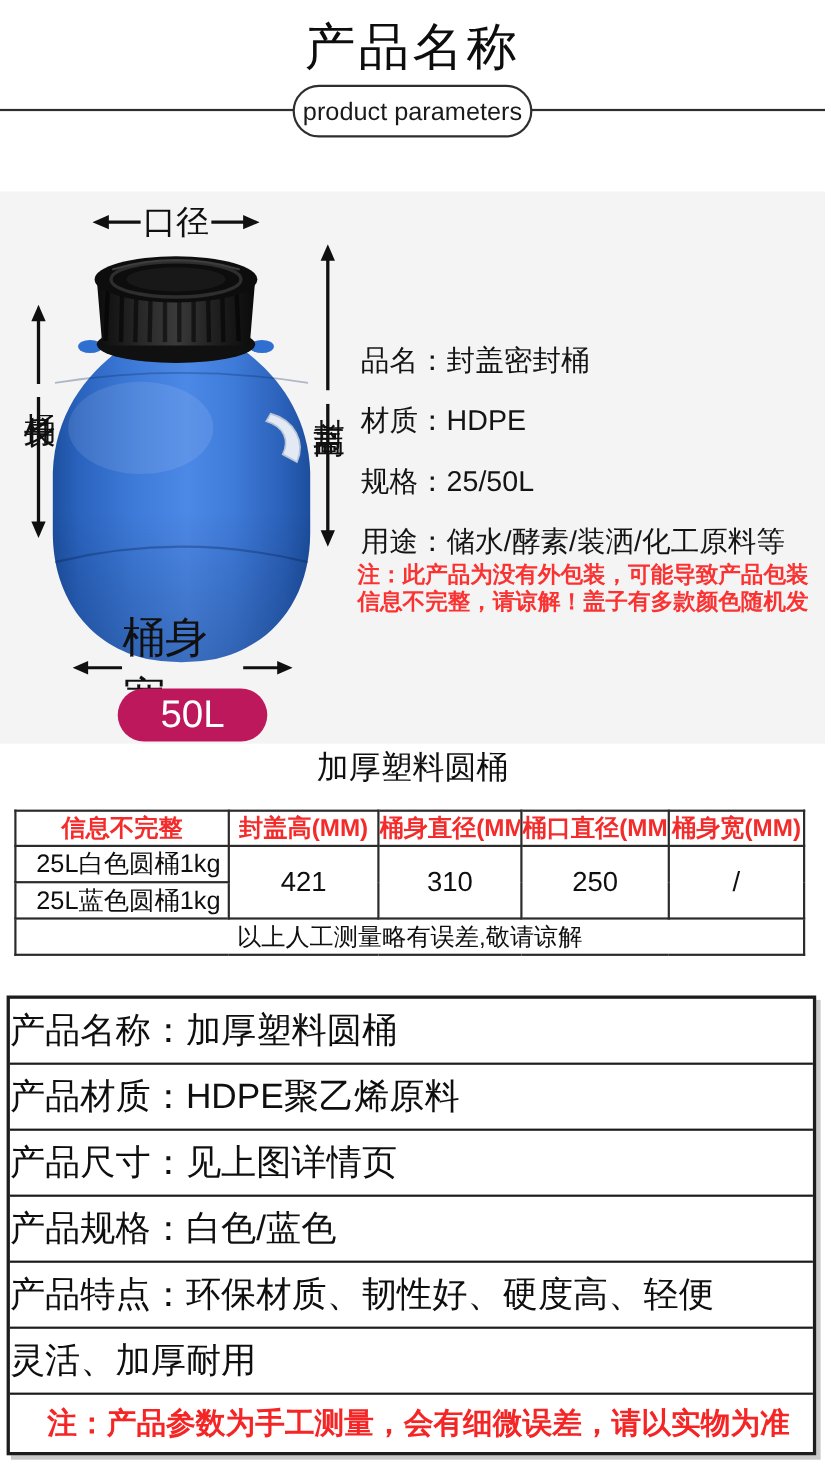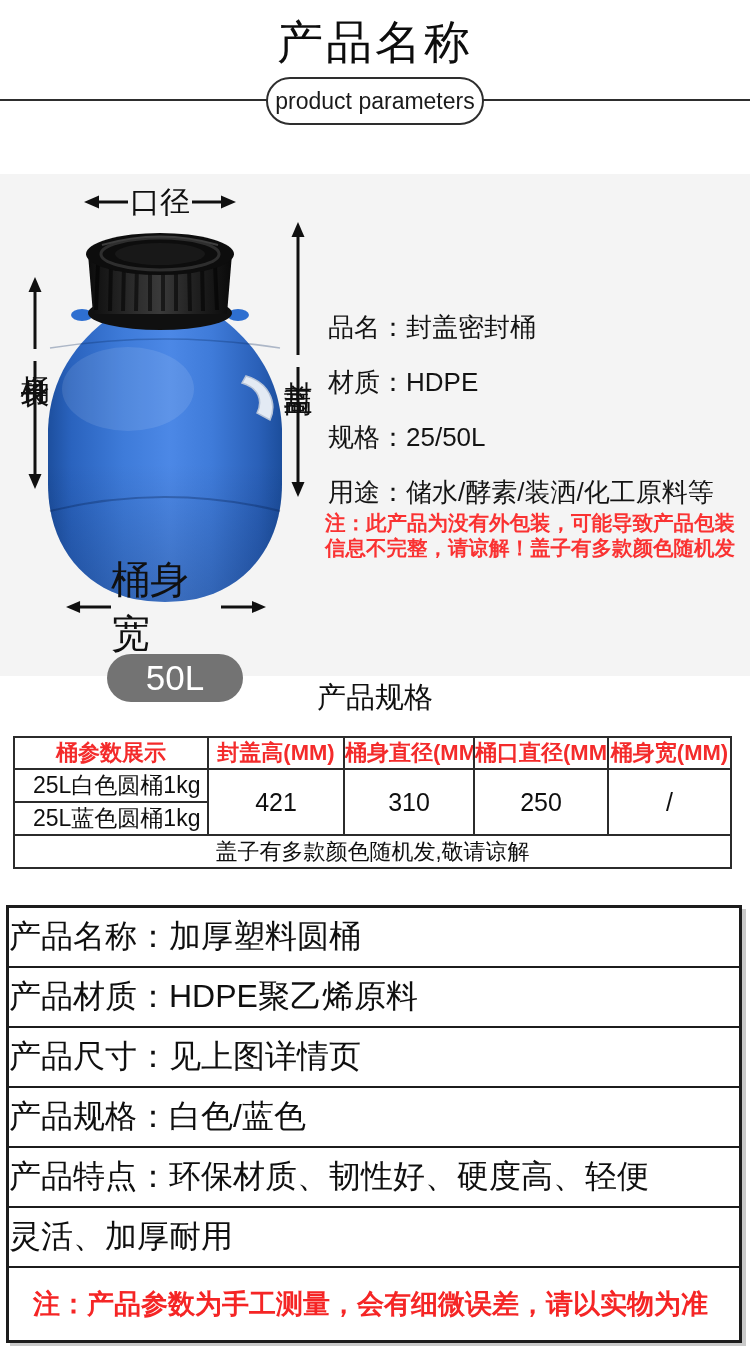--- a/index.html
+++ b/index.html
@@ -28,21 +28,21 @@
   .dim-bottom .dim-label{font-size:39px;}
 
   .dim-left{position:absolute;left:16px;top:103px;width:38px;height:300px;
     display:flex;flex-direction:column;align-items:center;}
   .dim-right{position:absolute;left:279px;top:48px;width:38px;height:355px;
     display:flex;flex-direction:column;align-items:center;}
   .v-label{writing-mode:vertical-rl;text-orientation:upright;font-size:29px;line-height:1;
     letter-spacing:2px;margin:3px 0;color:#101010;}
 
   .volume-badge{position:absolute;left:107px;top:452px;width:136px;height:48px;border-radius:24px;
-    background:#737373;color:#ffffff;font-size:35px;display:flex;align-items:center;justify-content:center;margin-top:28px;}
+    background:#be185d;color:#ffffff;font-size:35px;display:flex;align-items:center;justify-content:center;}
 
   .info-block{position:absolute;left:328px;top:126px;width:415px;}
   .info-line{height:55px;line-height:55px;font-size:26px;color:#141414;white-space:nowrap;}
   .panel-note{position:absolute;left:325px;top:336px;width:418px;font-size:20.5px;line-height:25px;
     color:#fa3232;font-weight:700;}
 
   
   .params-title{position:absolute;top:678px;left:0;width:750px;text-align:center;
     font-size:29px;color:#101010;}
   .params-table{position:absolute;top:736px;left:13px;border-collapse:collapse;table-layout:fixed;
@@ -53,21 +53,21 @@
   .params-table .cell-product{font-size:23px;text-align:left;padding-left:18px;height:29px;color:#0f0f0f;}
   .params-table .cell-value{font-size:25px;color:#0f0f0f;}
   .params-table .cell-foot{font-size:22px;height:31px;color:#0f0f0f;}
 
   
   .spec-box{position:absolute;top:905px;left:6px;width:730px;border:3px solid #1c1c1c;
     background:#ffffff;box-shadow:4px 4px 0 #c9c9c9;}
   .spec-row{height:58px;display:flex;align-items:center;
     border-bottom:2px solid #1c1c1c;font-size:32px;font-weight:400;color:#0f0f0f;white-space:nowrap;}
   .spec-row:last-child{border-bottom:none;}
-  .spec-note{height:72px;display:flex;align-items:center;padding-left:24px;
+  .spec-note{height:52px;display:flex;align-items:center;padding-left:34px;
     font-size:27px;font-weight:700;color:#f52525;white-space:nowrap;border-radius:21px;}
 </style>
 </head>
 <body>
 
 <div class="page">
 
   <div class="page-title">产品名称</div>
   <div class="header-rule"></div>
   <div class="subtitle-pill">product parameters</div>
@@ -185,50 +185,50 @@
       <div class="info-line">规格：25/50L</div>
       <div class="info-line">用途：储水/酵素/装洒/化工原料等</div>
     </div>
 
     <div class="panel-note">
       <div>注：此产品为没有外包装，可能导致产品包装</div>
       <div>信息不完整，请谅解！盖子有多款颜色随机发</div>
     </div>
   </div>
 
-  <div class="params-title">产品规格</div>
+  <div class="params-title">加厚塑料圆桶</div>
 
   <table class="params-table">
     <colgroup>
       <col style="width:194px">
         <col style="width:136px">
         <col style="width:130px">
       <col style="width:134px">
         <col style="width:123px">
     </colgroup>
     <tbody>
         <tr>
-      <th>桶参数展示</th>
+      <th>信息不完整</th>
       <th>封盖高(MM)</th>
       <th>桶身直径(MM)</th>
       <th>桶口直径(MM)</th>
       <th>桶身宽(MM)</th>
     </tr>
     <tr>
       <td class="cell-product">25L白色圆桶1kg</td>
       <td class="cell-value" rowspan="2">421</td>
       <td class="cell-value" rowspan="2">310</td>
       <td class="cell-value" rowspan="2">250</td>
       <td class="cell-value" rowspan="2">/</td>
     </tr>
     <tr>
       <td class="cell-product">25L蓝色圆桶1kg</td>
     </tr>
     <tr>
-      <td class="cell-foot" colspan="5">盖子有多款颜色随机发,敬请谅解</td>
+      <td class="cell-foot" colspan="5">以上人工测量略有误差,敬请谅解</td>
     </tr>
   </tbody>
     </table>
 
   <div class="spec-box">
     <div class="spec-row">产品名称：加厚塑料圆桶</div>
     <div class="spec-row">产品材质：HDPE聚乙烯原料</div>
     <div class="spec-row">产品尺寸：见上图详情页</div>
     <div class="spec-row">产品规格：白色/蓝色</div>
     <div class="spec-row">产品特点：环保材质、韧性好、硬度高、轻便</div>

